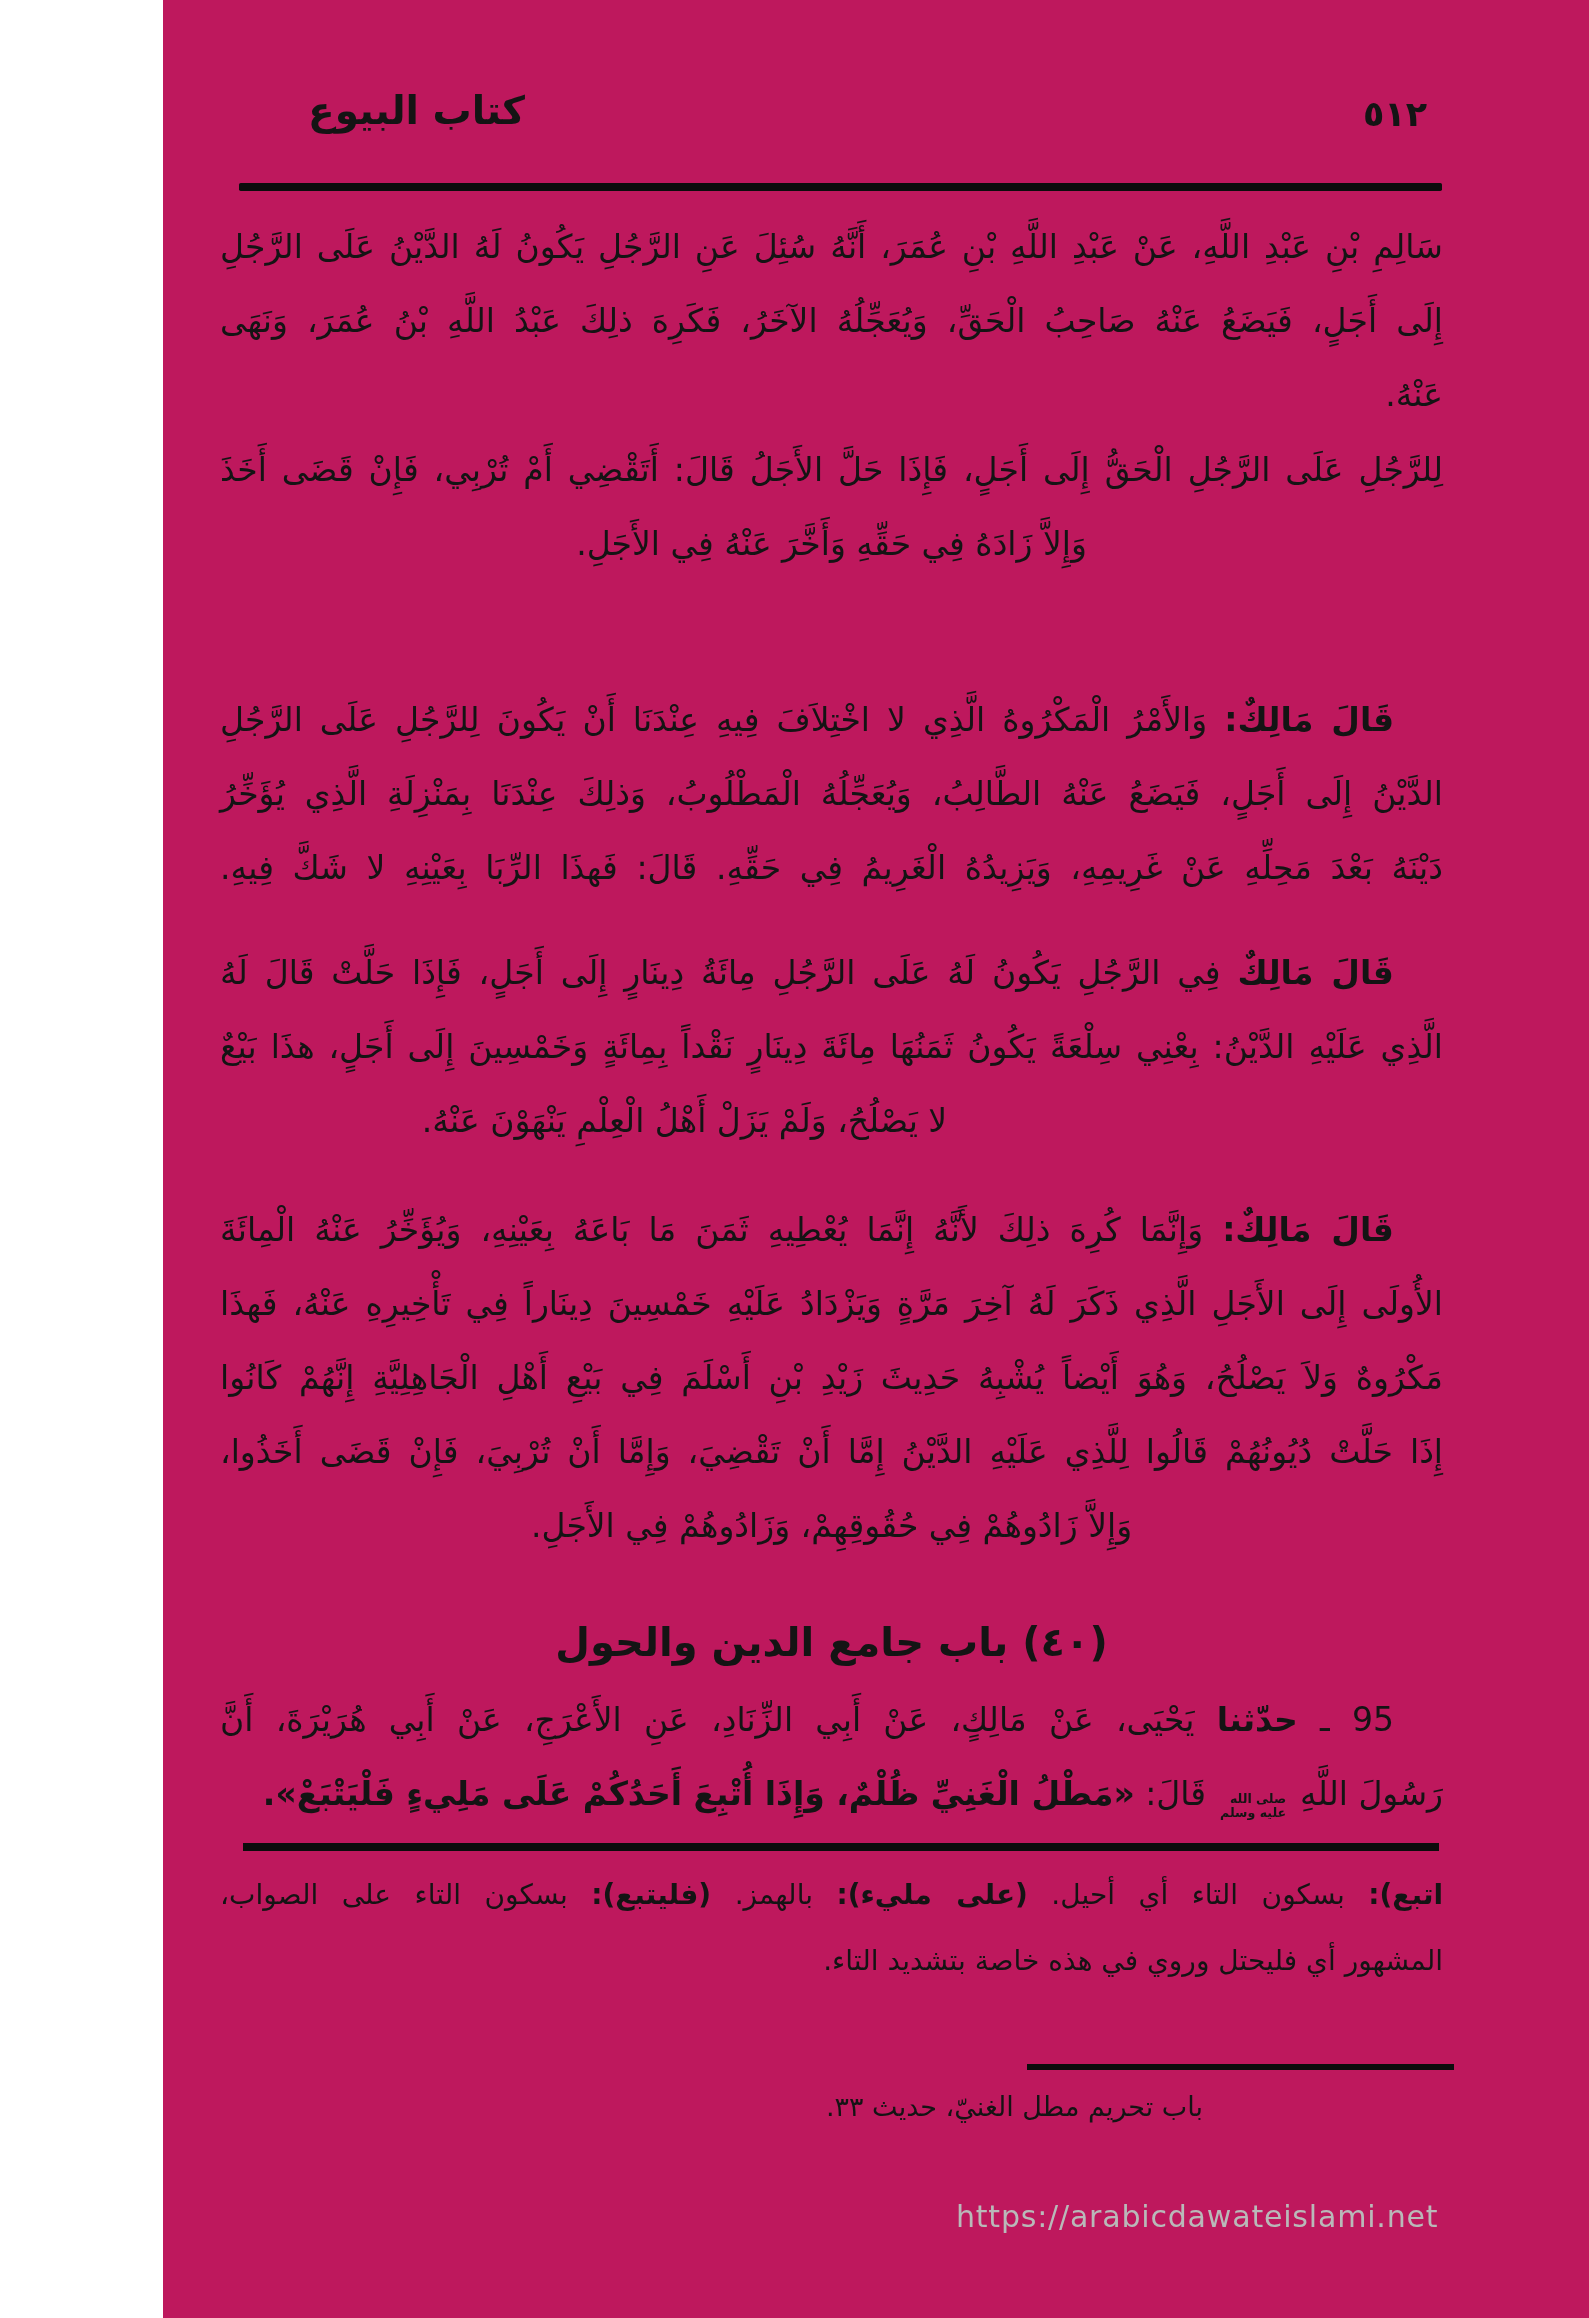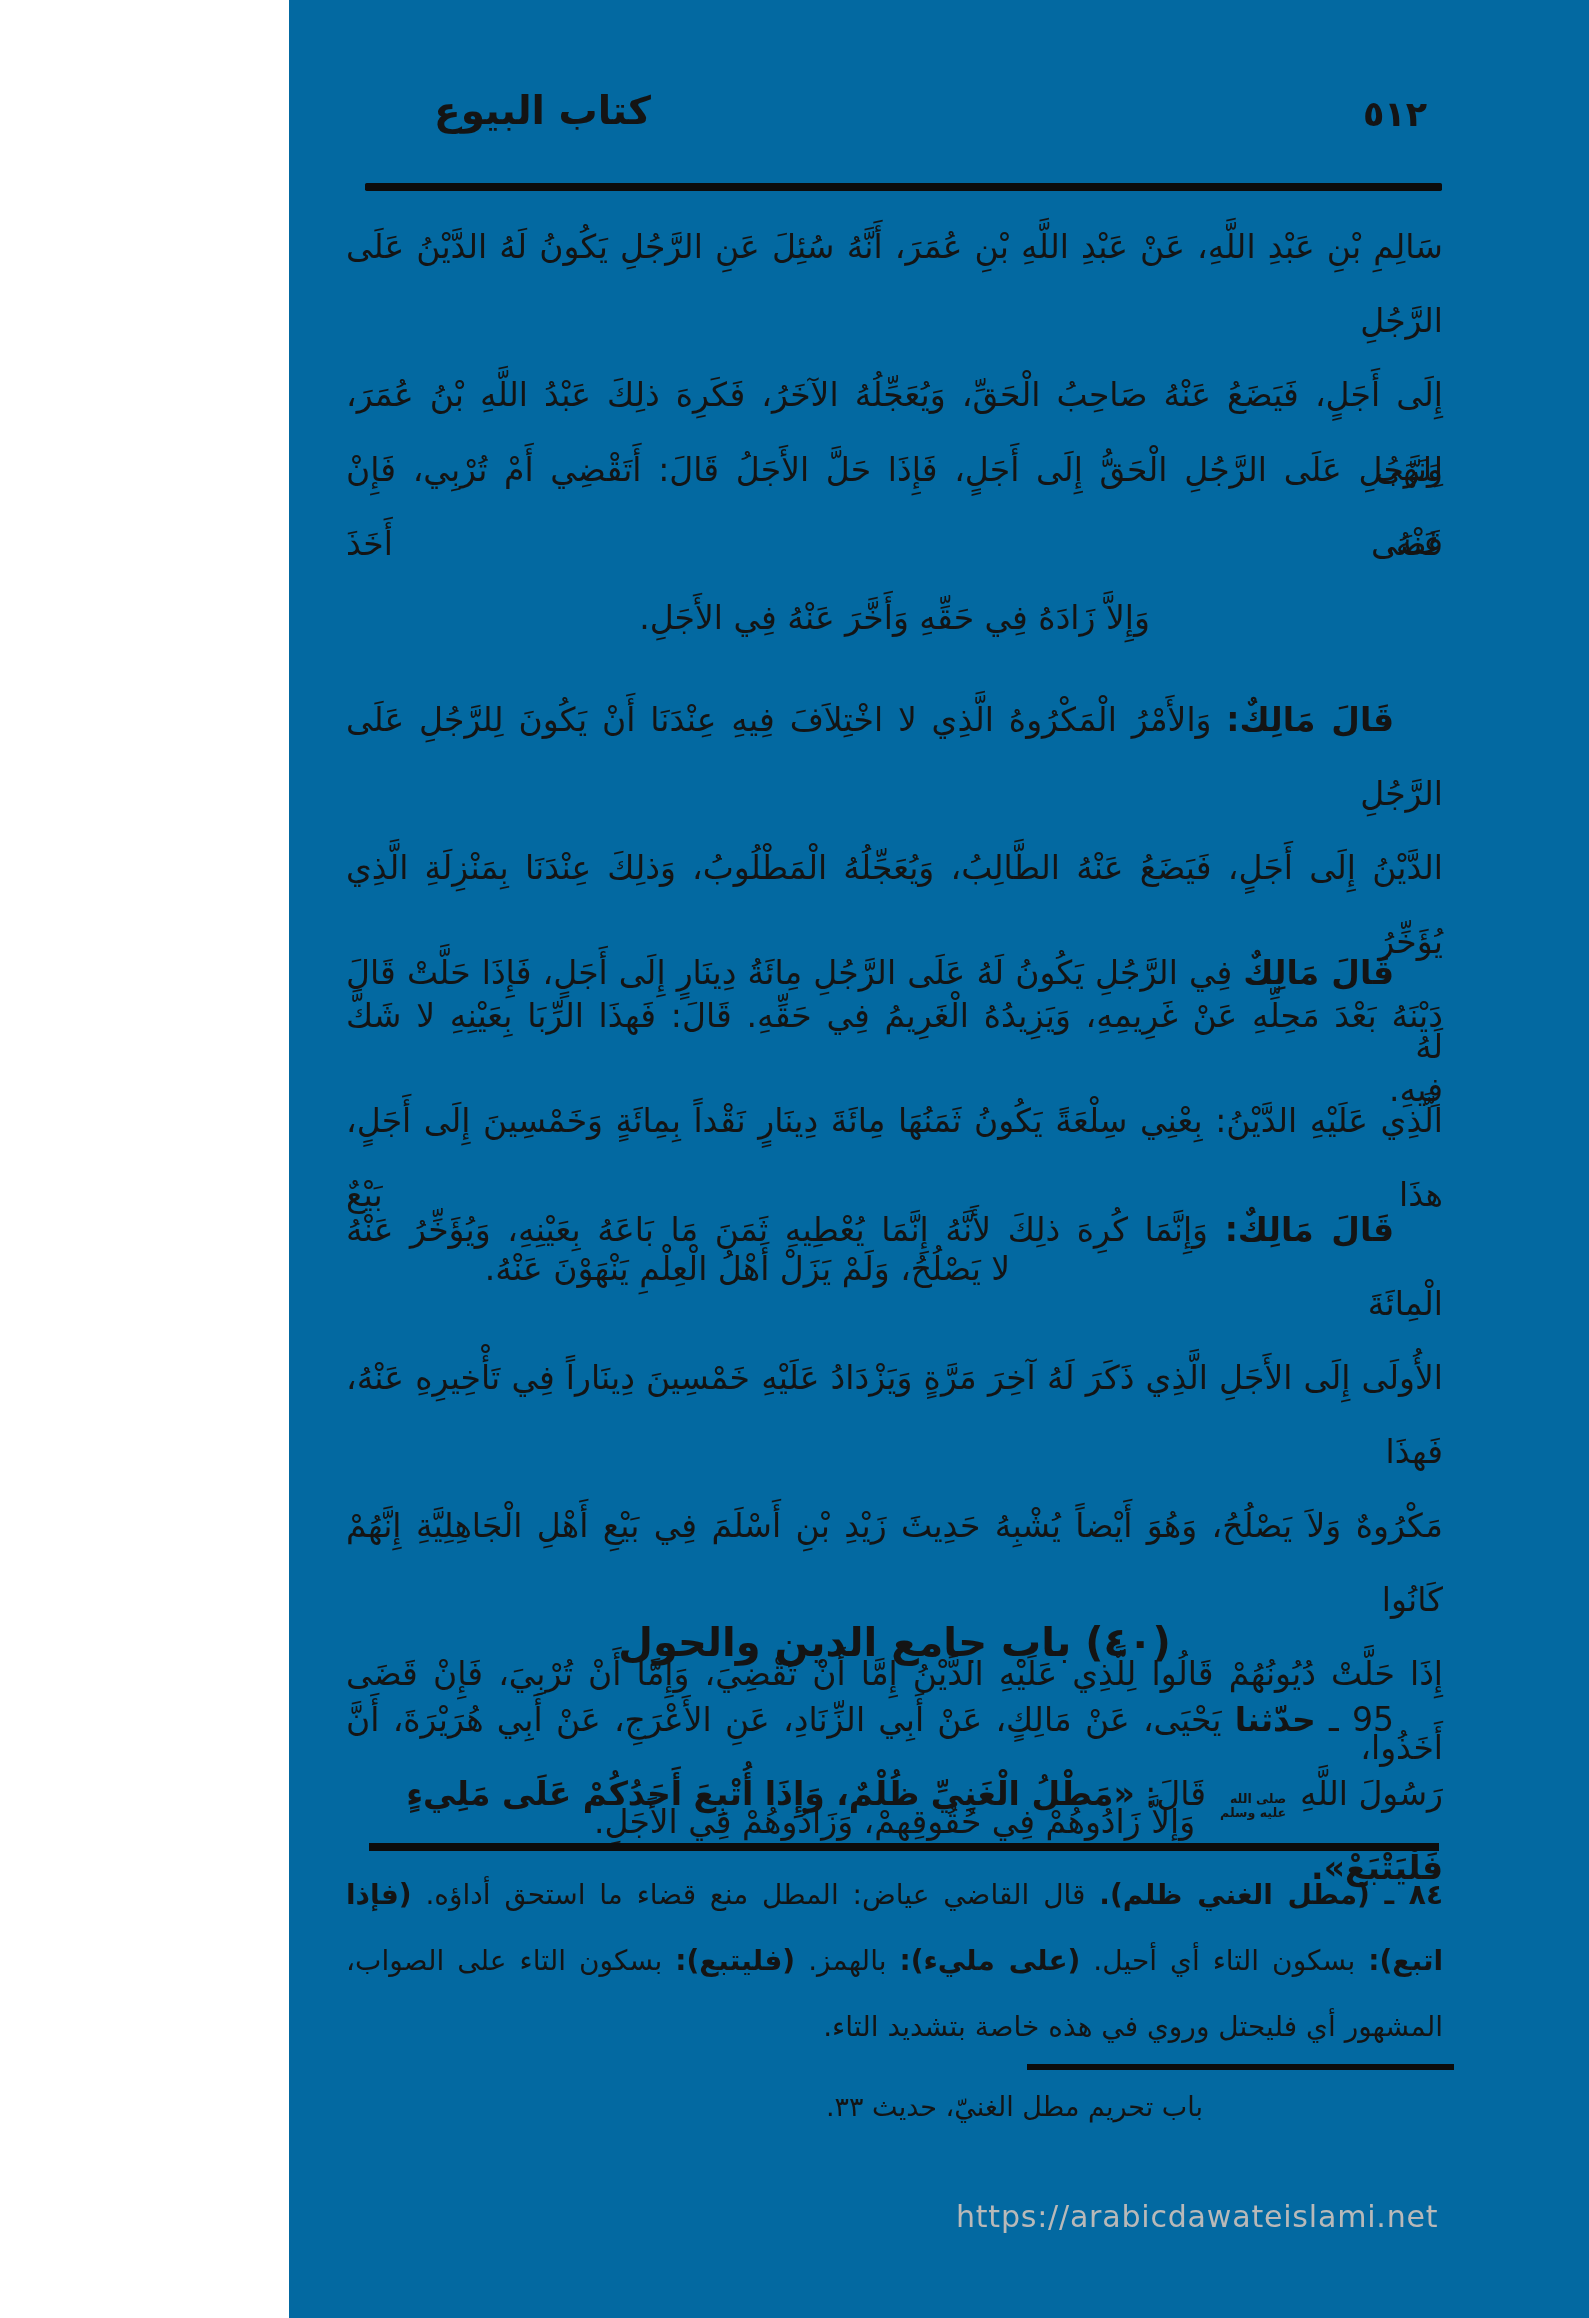--- a/index.html
+++ b/index.html
@@ -1,20 +1,20 @@
 <!DOCTYPE html>
 <html lang="ar" dir="rtl" style="font-size:13.5px"><head>
 <meta charset="utf-8">
 <style>
   * { margin:0; padding:0; box-sizing:border-box; }
   html,body { background:#ffffff; }
   .page {
     position:relative;
-    width:1300px; height:2319px;
-    background:#0369a1;
+    width:1426px; height:2319px;
+    background:#be185d;
     color:#141414;
     font-family:"DejaVu Sans", sans-serif;
     direction:rtl;
     overflow:hidden;
   }
   
   .book-title {
     position:absolute; left:145px; top:88px;
     font-size:39px; font-weight:bold; direction:rtl;
   }
@@ -119,21 +119,20 @@
   <div class="chapter-heading">(٤٠) باب جامع الدين والحول</div>
 
   <div class="para" style="top:1683px">
     <div class="line jl indent"><span>95 ـ </span><span class="b">حدّثنا</span><span> يَحْيَى، عَنْ مَالِكٍ، عَنْ أَبِي الزِّنَادِ، عَنِ الأَعْرَجِ، عَنْ أَبِي هُرَيْرَةَ، أَنَّ</span></div>
     <div class="line rl"><span>رَسُولَ اللَّهِ </span><span class="salawat"><span>صلى الله</span><span>عليه وسلم</span></span><span> قَالَ: </span><span class="b">«مَطْلُ الْغَنِيِّ ظُلْمٌ، وَإِذَا أُتْبِعَ أَحَدُكُمْ عَلَى مَلِيءٍ فَلْيَتْبَعْ».</span></div>
   </div>
 
   <div class="main-rule"></div>
 
   <div class="fn1">
-    <div class="line jl"><span class="b">٨٤ ـ (مطل الغني ظلم).</span><span> قال القاضي عياض: المطل منع قضاء ما استحق أداؤه. </span><span class="b">(فإذا</span></div>
     <div class="line jl"><span class="b">اتبع):</span><span> بسكون التاء أي أحيل. </span><span class="b">(على مليء):</span><span> بالهمز. </span><span class="b">(فليتبع):</span><span> بسكون التاء على الصواب،</span></div>
     <div class="line rl">المشهور أي فليحتل وروي في هذه خاصة بتشديد التاء.</div>
   </div>
 
   <div class="takhrij-rule"></div>
 
   <div class="fn2">
     <div class="line rl ind-r">باب تحريم مطل الغنيّ، حديث ٣٣.</div>
   </div>
 

